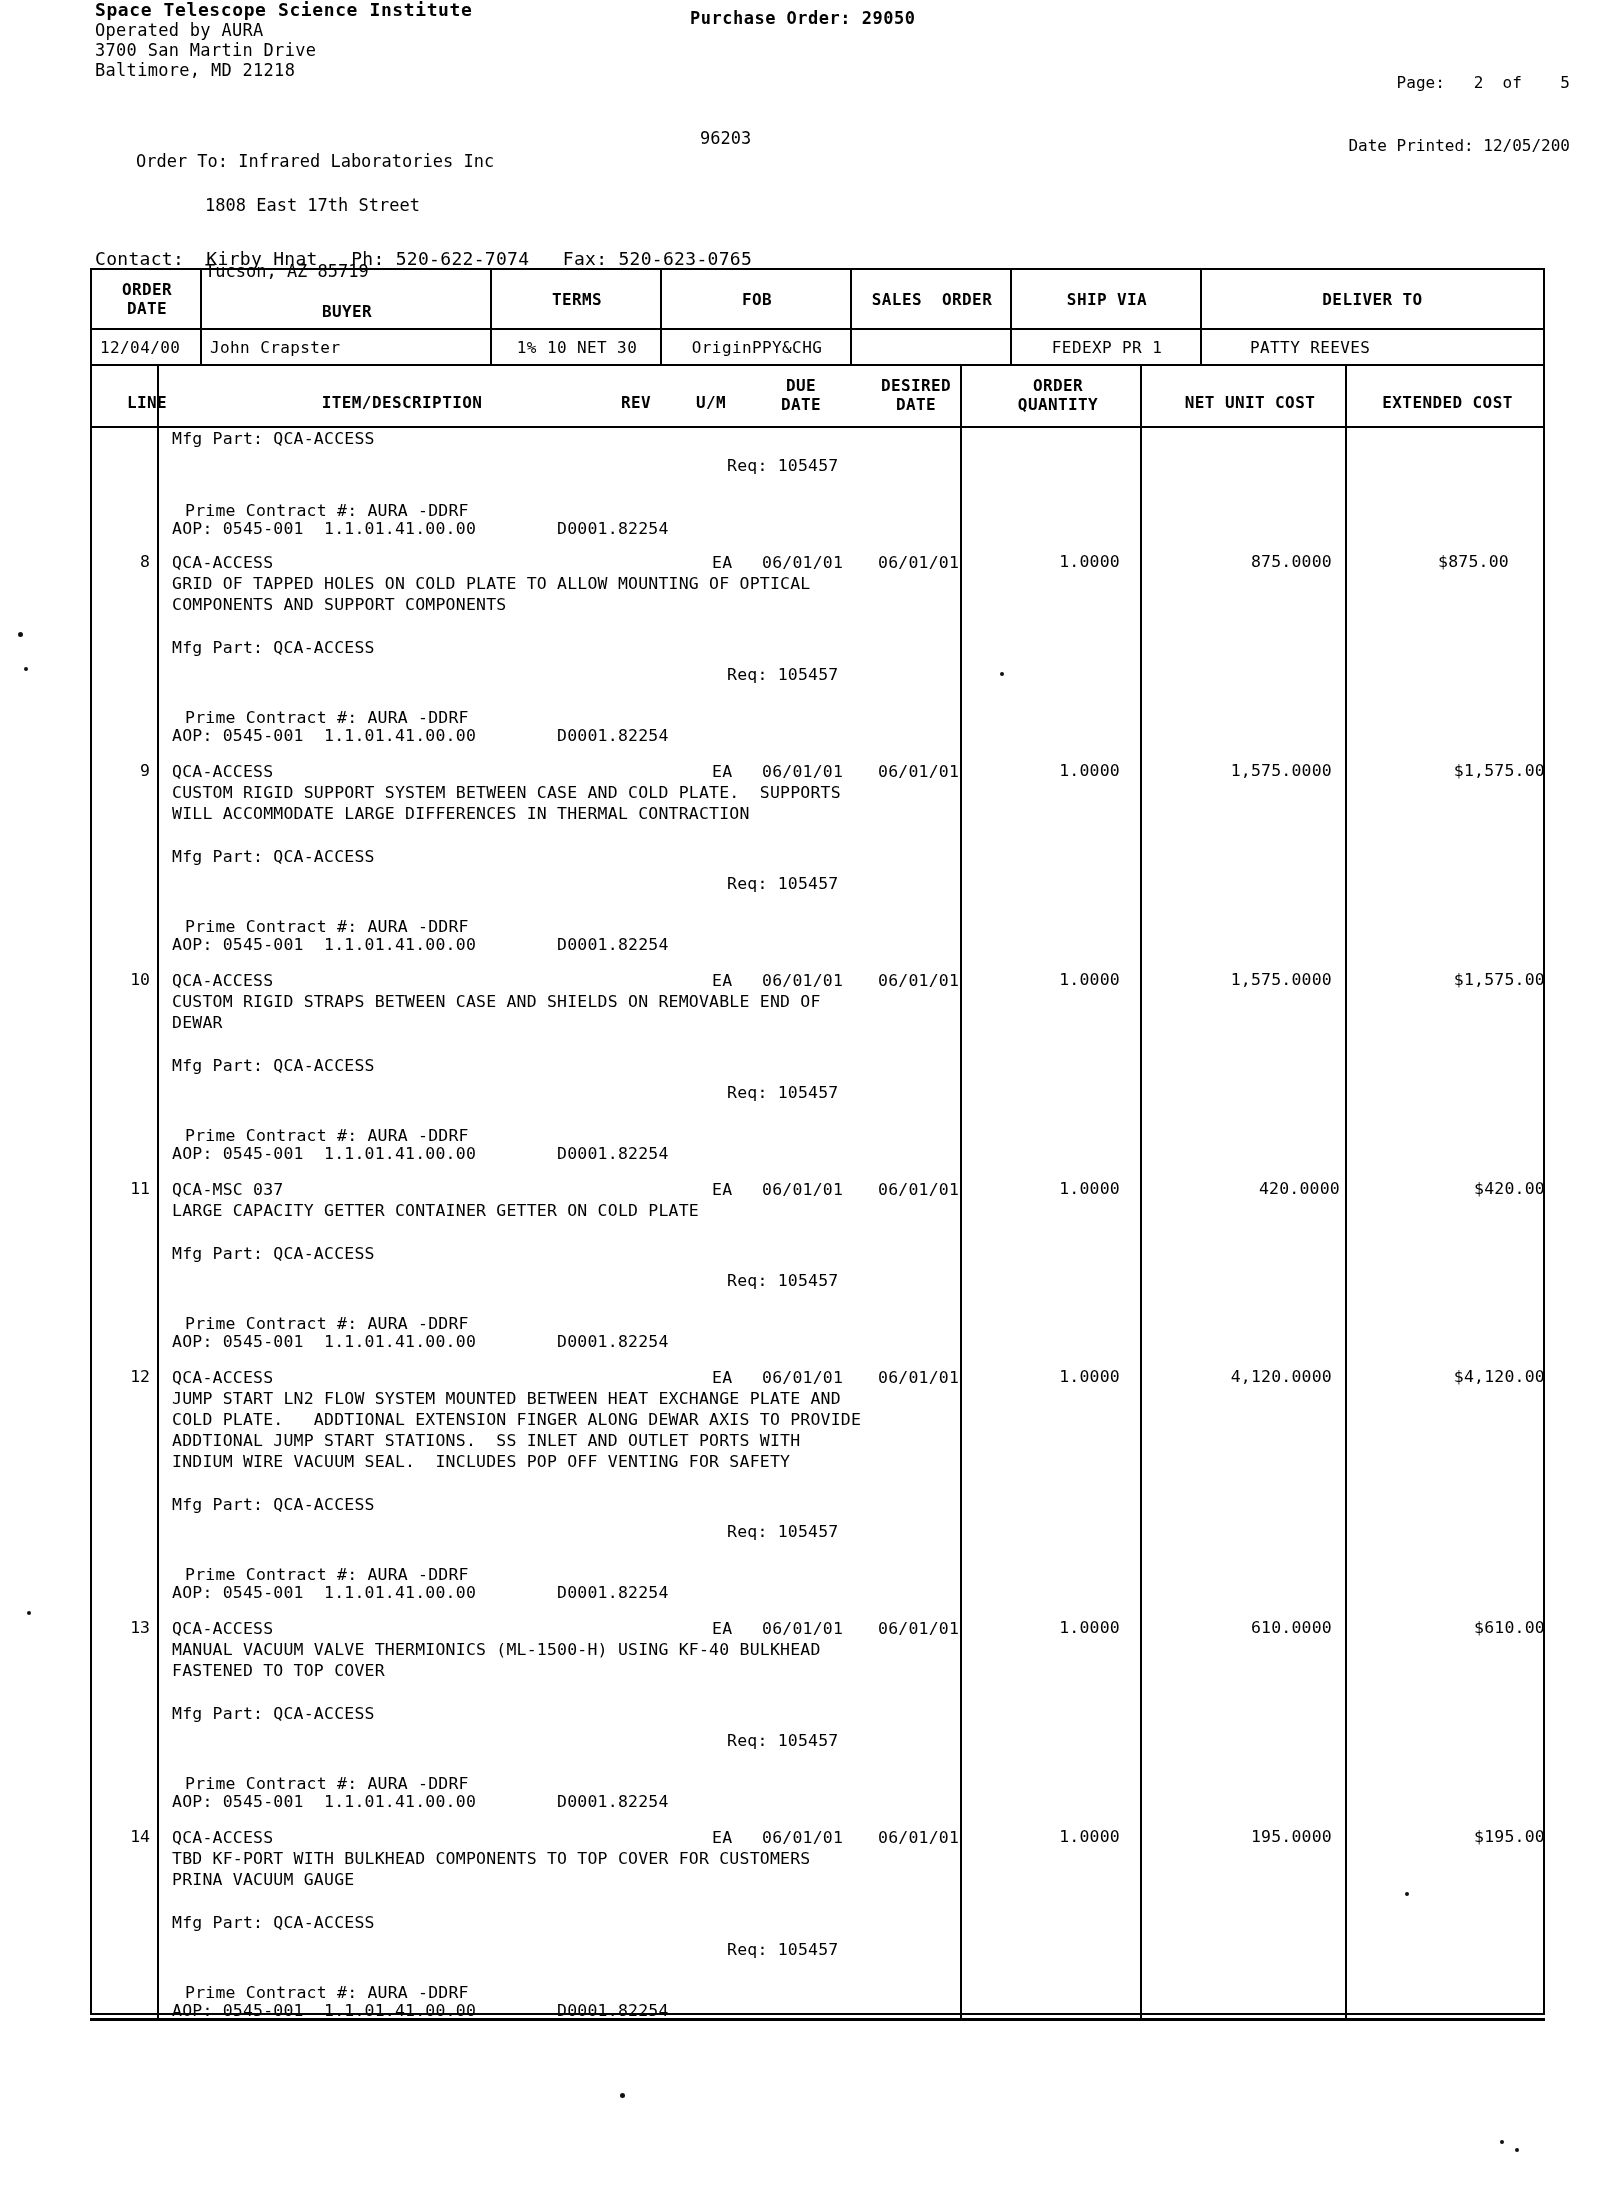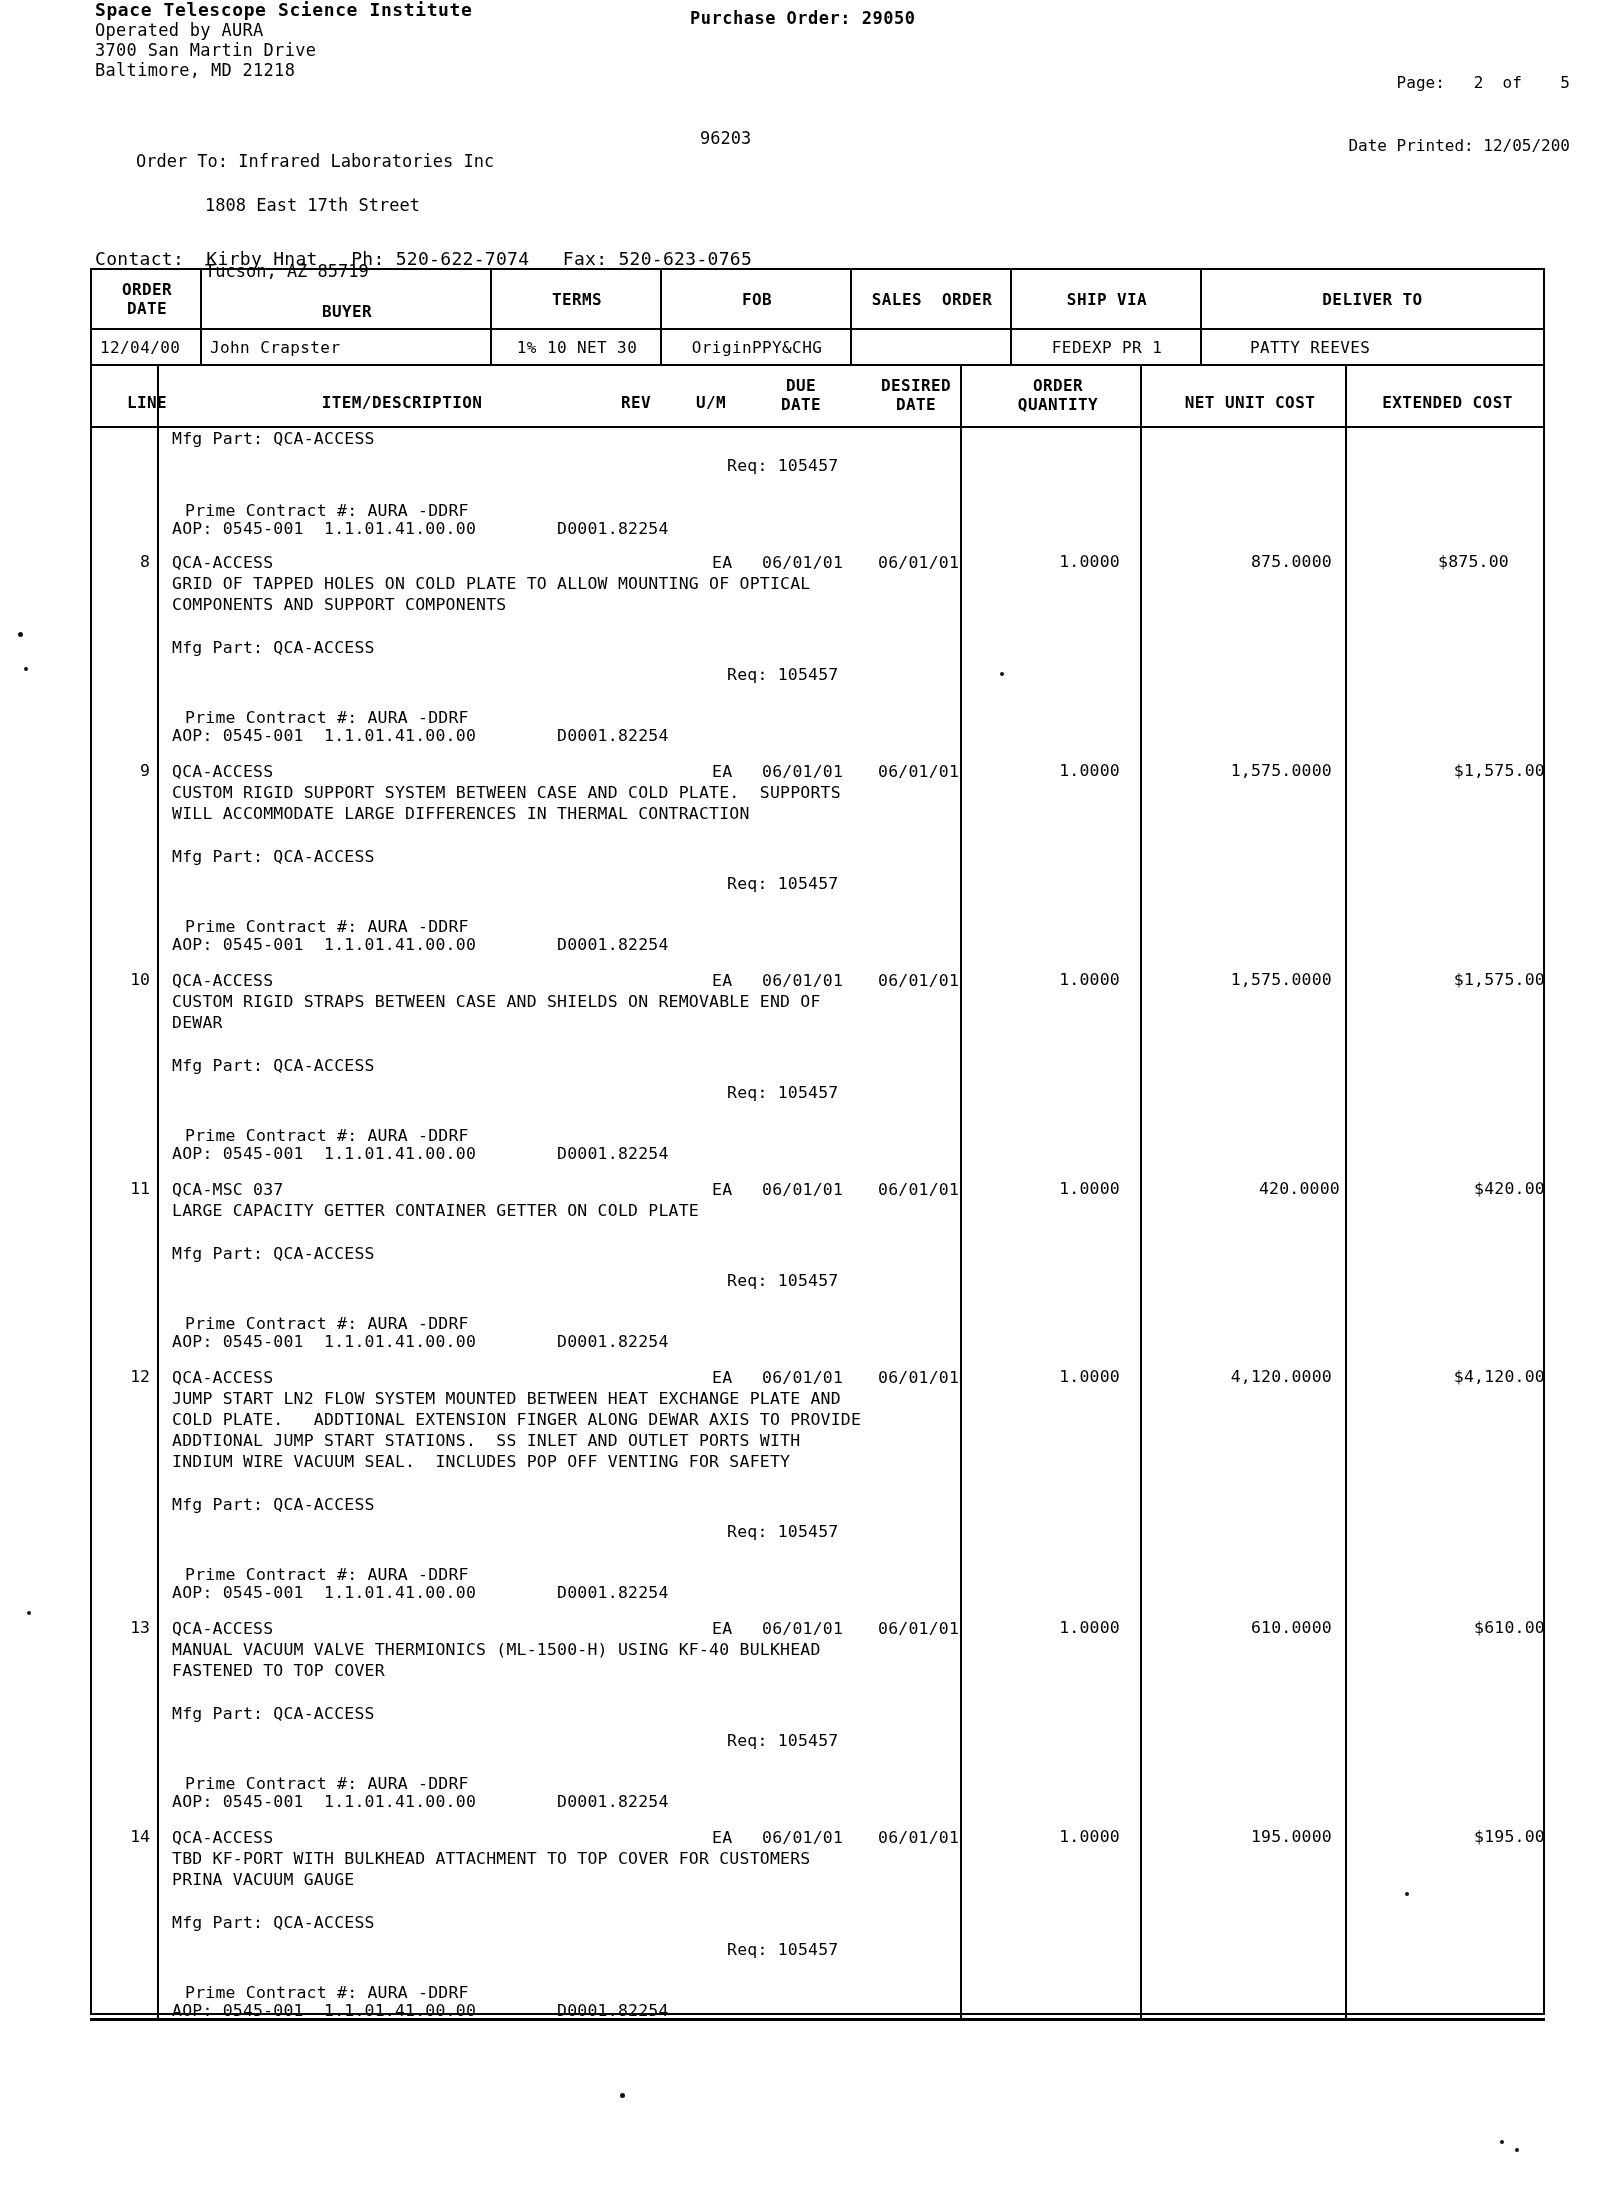--- a/index.html
+++ b/index.html
@@ -347,21 +347,21 @@
     <div class="txt" style="left:172px; top:1791px;">AOP: 0545-001  1.1.01.41.00.00        D0001.82254</div>
 
     <div class="lineno" style="left:110px; top:1827px;">14</div>
     <div class="txt" style="left:172px; top:1827px;">QCA-ACCESS</div>
     <div class="txt" style="left:712px; top:1827px;">EA</div>
     <div class="txt" style="left:762px; top:1827px;">06/01/01</div>
     <div class="txt" style="left:878px; top:1827px;">06/01/01</div>
     <div class="num" style="left:960px; top:1827px; width:160px;">1.0000</div>
     <div class="num" style="left:1140px; top:1827px; width:192px;">195.0000</div>
     <div class="num" style="left:1345px; top:1827px; width:200px;">$195.00</div>
-    <div class="txt" style="left:172px; top:1848px;">TBD KF-PORT WITH BULKHEAD ATTACHMENT TO TOP COVER FOR CUSTOMERS</div>
+    <div class="txt" style="left:172px; top:1848px;">TBD KF-PORT WITH BULKHEAD COMPONENTS TO TOP COVER FOR CUSTOMERS</div>
     <div class="txt" style="left:172px; top:1869px;">PRINA VACUUM GAUGE</div>
     <div class="txt" style="left:172px; top:1912px;">Mfg Part: QCA-ACCESS</div>
     <div class="txt" style="left:727px; top:1939px;">Req: 105457</div>
     <div class="txt" style="left:185px; top:1982px;">Prime Contract #: AURA -DDRF</div>
     <div class="txt" style="left:172px; top:2000px;">AOP: 0545-001  1.1.01.41.00.00        D0001.82254</div>
   </div>
 
   <div class="bottom-rule"></div>
 
   <div class="speck" style="left:18px; top:632px; width:5px; height:5px;"></div>

